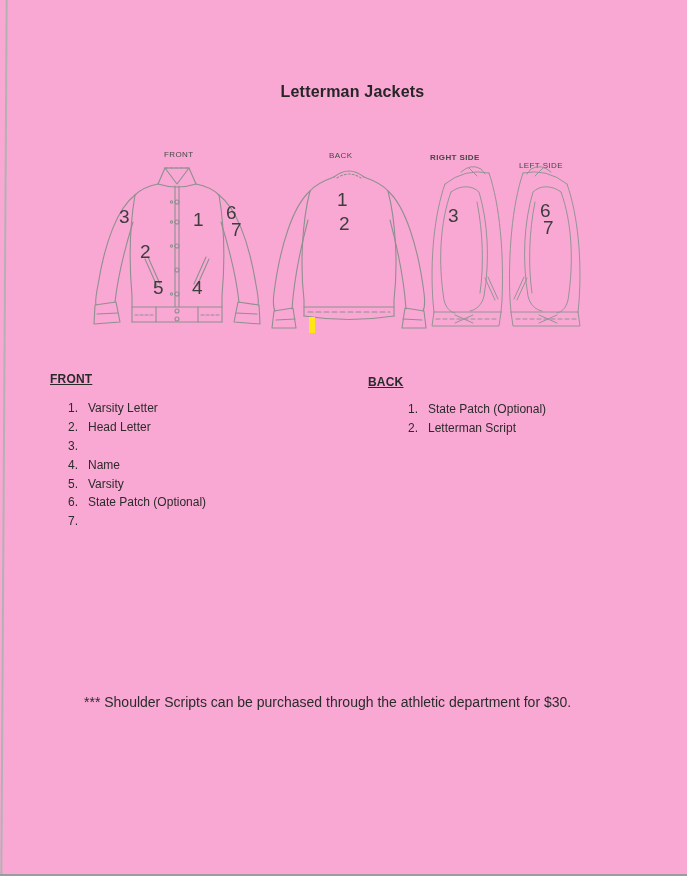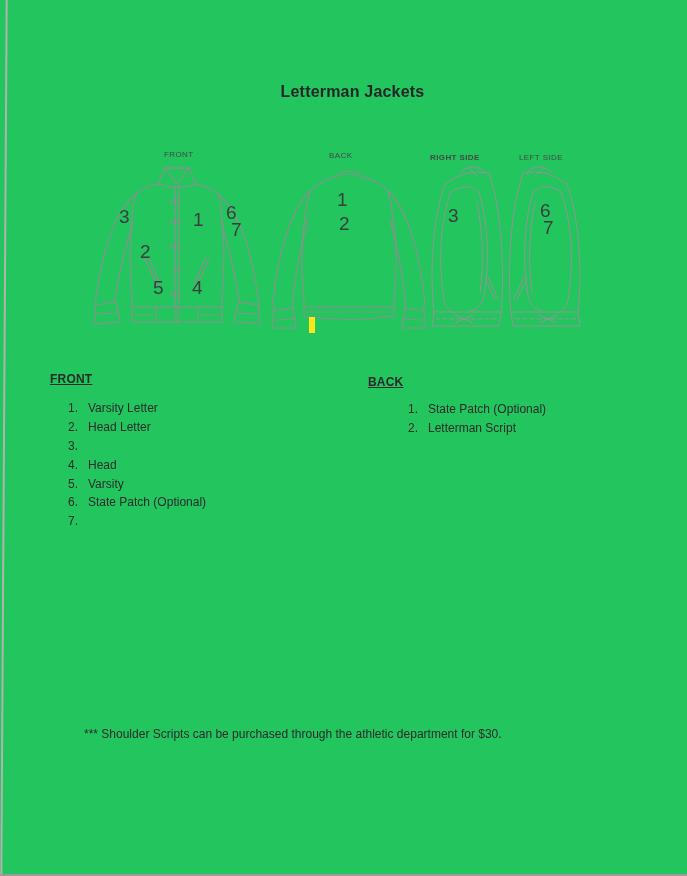--- a/index.html
+++ b/index.html
@@ -1,20 +1,20 @@
 <!DOCTYPE html>
 <html><head>
 <meta charset="utf-8">
 <style>
   html,body{margin:0;padding:0;background:#ffffff;}
   .page{
     position:relative;
     width:687px;
     height:876px;
-    background:#22c55e;
+    background:#f9a8d4;
     font-family:"Liberation Sans",sans-serif;
     overflow:hidden;
   }
   .scan-left{
     position:absolute;left:3px;top:-8px;width:2px;height:894px;
     background:#b2b2b2;transform:rotate(0.35deg);
   }
   .scan-bottom{
     position:absolute;left:0;bottom:0;width:100%;height:2px;background:#9c9c9c;
   }
@@ -22,21 +22,21 @@
     position:absolute;left:0;right:0;top:83px;text-align:center;
     font-size:16px;font-weight:bold;color:#262626;letter-spacing:.2px;
     padding-left:18px;
   }
   .view-label{
     position:absolute;font-size:8px;color:#474747;letter-spacing:.4px;white-space:nowrap;
   }
   #vl-front{left:164px;top:150px;}
   #vl-back{left:329px;top:151px;}
   #vl-right{left:430px;top:153px;font-weight:bold;}
-  #vl-left{left:519px;top:153px;text-align:right;}
+  #vl-left{left:519px;top:161px;text-align:right;}
   svg.jacket{position:absolute;}
   #jk-front{left:85px;top:158px;}
   #jk-back{left:268px;top:160px;}
   #jk-right{left:425px;top:160px;}
   #jk-left{left:505px;top:160px;}
   .dnum{
     position:absolute;font-size:19px;line-height:1;color:#3d3d3d;white-space:nowrap;
   }
   .highlight{
     position:absolute;left:309px;top:317px;width:6px;height:16px;background:#ffe614;
@@ -46,21 +46,21 @@
     text-decoration:underline;letter-spacing:.2px;white-space:nowrap;
   }
   #sh-front{left:50px;top:372px;}
   #sh-back{left:368px;top:375px;}
   .list{position:absolute;font-size:12px;color:#2b2b2b;}
   #list-front{left:68px;top:401px;}
   #list-back{left:408px;top:402px;}
   .list .row{height:18.9px;display:flex;align-items:flex-start;white-space:nowrap;}
   .list .num{width:20px;flex:0 0 20px;}
   .footnote{
-    position:absolute;left:84px;top:727px;font-size:12px;color:#2b2b2b;white-space:nowrap;
+    position:absolute;left:84px;top:694px;font-size:14px;color:#2b2b2b;white-space:nowrap;
   }
 </style>
 </head>
 <body>
 
 <div class="page">
 
   <div class="scan-left"></div>
   <div class="scan-bottom"></div>
 
@@ -213,21 +213,21 @@
     </div>
     <div class="row">
       <span class="num">2.</span>
       <span class="lbl">Head Letter</span>
     </div>
     <div class="row">
       <span class="num">3.</span>
     </div>
     <div class="row">
       <span class="num">4.</span>
-      <span class="lbl">Head</span>
+      <span class="lbl">Name</span>
     </div>
     <div class="row">
       <span class="num">5.</span>
       <span class="lbl">Varsity</span>
     </div>
     <div class="row">
       <span class="num">6.</span>
       <span class="lbl">State Patch (Optional)</span>
     </div>
     <div class="row">

